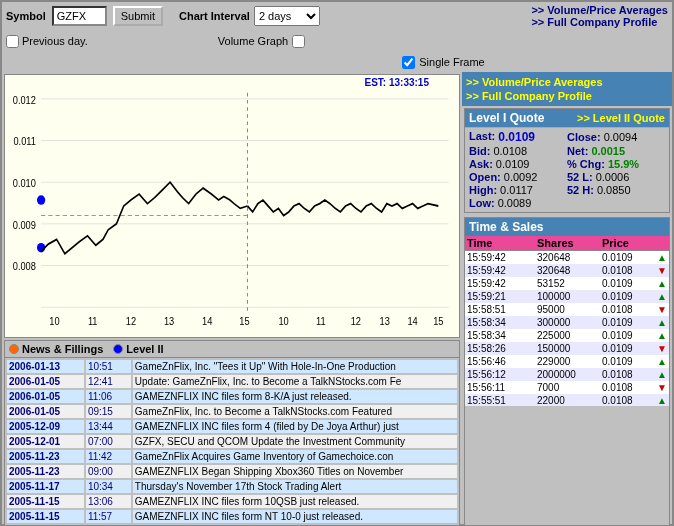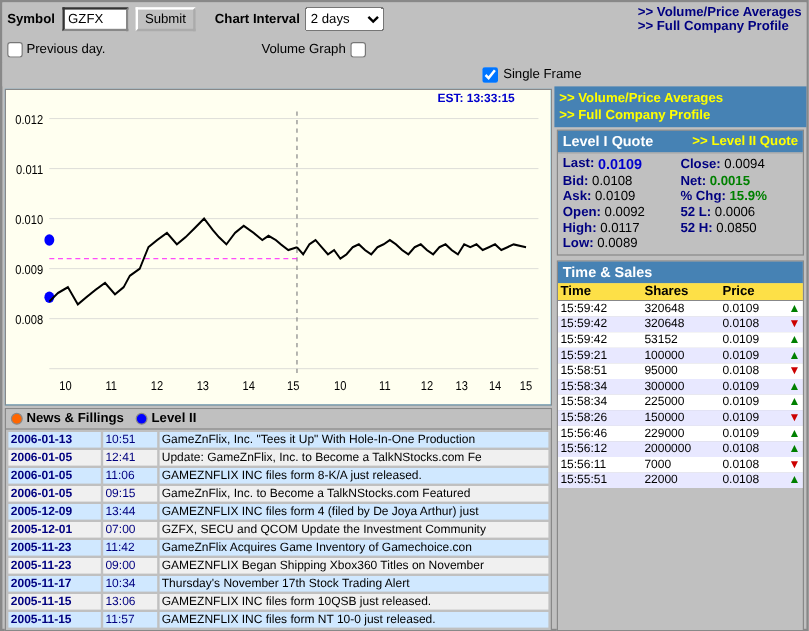--- a/index.html
+++ b/index.html
@@ -67,21 +67,21 @@
     .quote-value { font-size: 11px; color: #000; font-weight: bold; }
     .quote-value-blue { color: #0000cc; font-weight: bold; font-size: 12px; }
     .qc-label { font-size: 11px; font-weight: bold; color: #000080; }
     .qc-value { font-size: 11px; color: #000; }
     .qc-value-green { font-size: 11px; color: #008000; font-weight: bold; }
     
     
     .ts-section { background: #c0c0c0; border: 1px solid #888; margin: 2px; flex: 1; }
     .ts-header { background: #4682b4; padding: 2px 4px; }
     .ts-title { color: #ffffff; font-size: 12px; font-weight: bold; }
-    .ts-table-header { display: grid; grid-template-columns: 70px 65px 55px 20px; padding: 1px 2px; background: #fde047; border-bottom: 1px solid #888; }
+    .ts-table-header { display: grid; grid-template-columns: 70px 65px 55px 20px; padding: 1px 2px; background: #ec4899; border-bottom: 1px solid #888; }
     .ts-col-header { font-size: 11px; font-weight: bold; }
     .ts-rows { overflow-y: auto; max-height: 155px; }
     .ts-row { display: grid; grid-template-columns: 70px 65px 55px 20px; padding: 1px 2px; }
     .ts-row-even { background: #ffffff; }
     .ts-row-odd { background: #e8e8ff; }
     .ts-cell { font-size: 10px; }
   </style>
 </head>
 <body>
 

